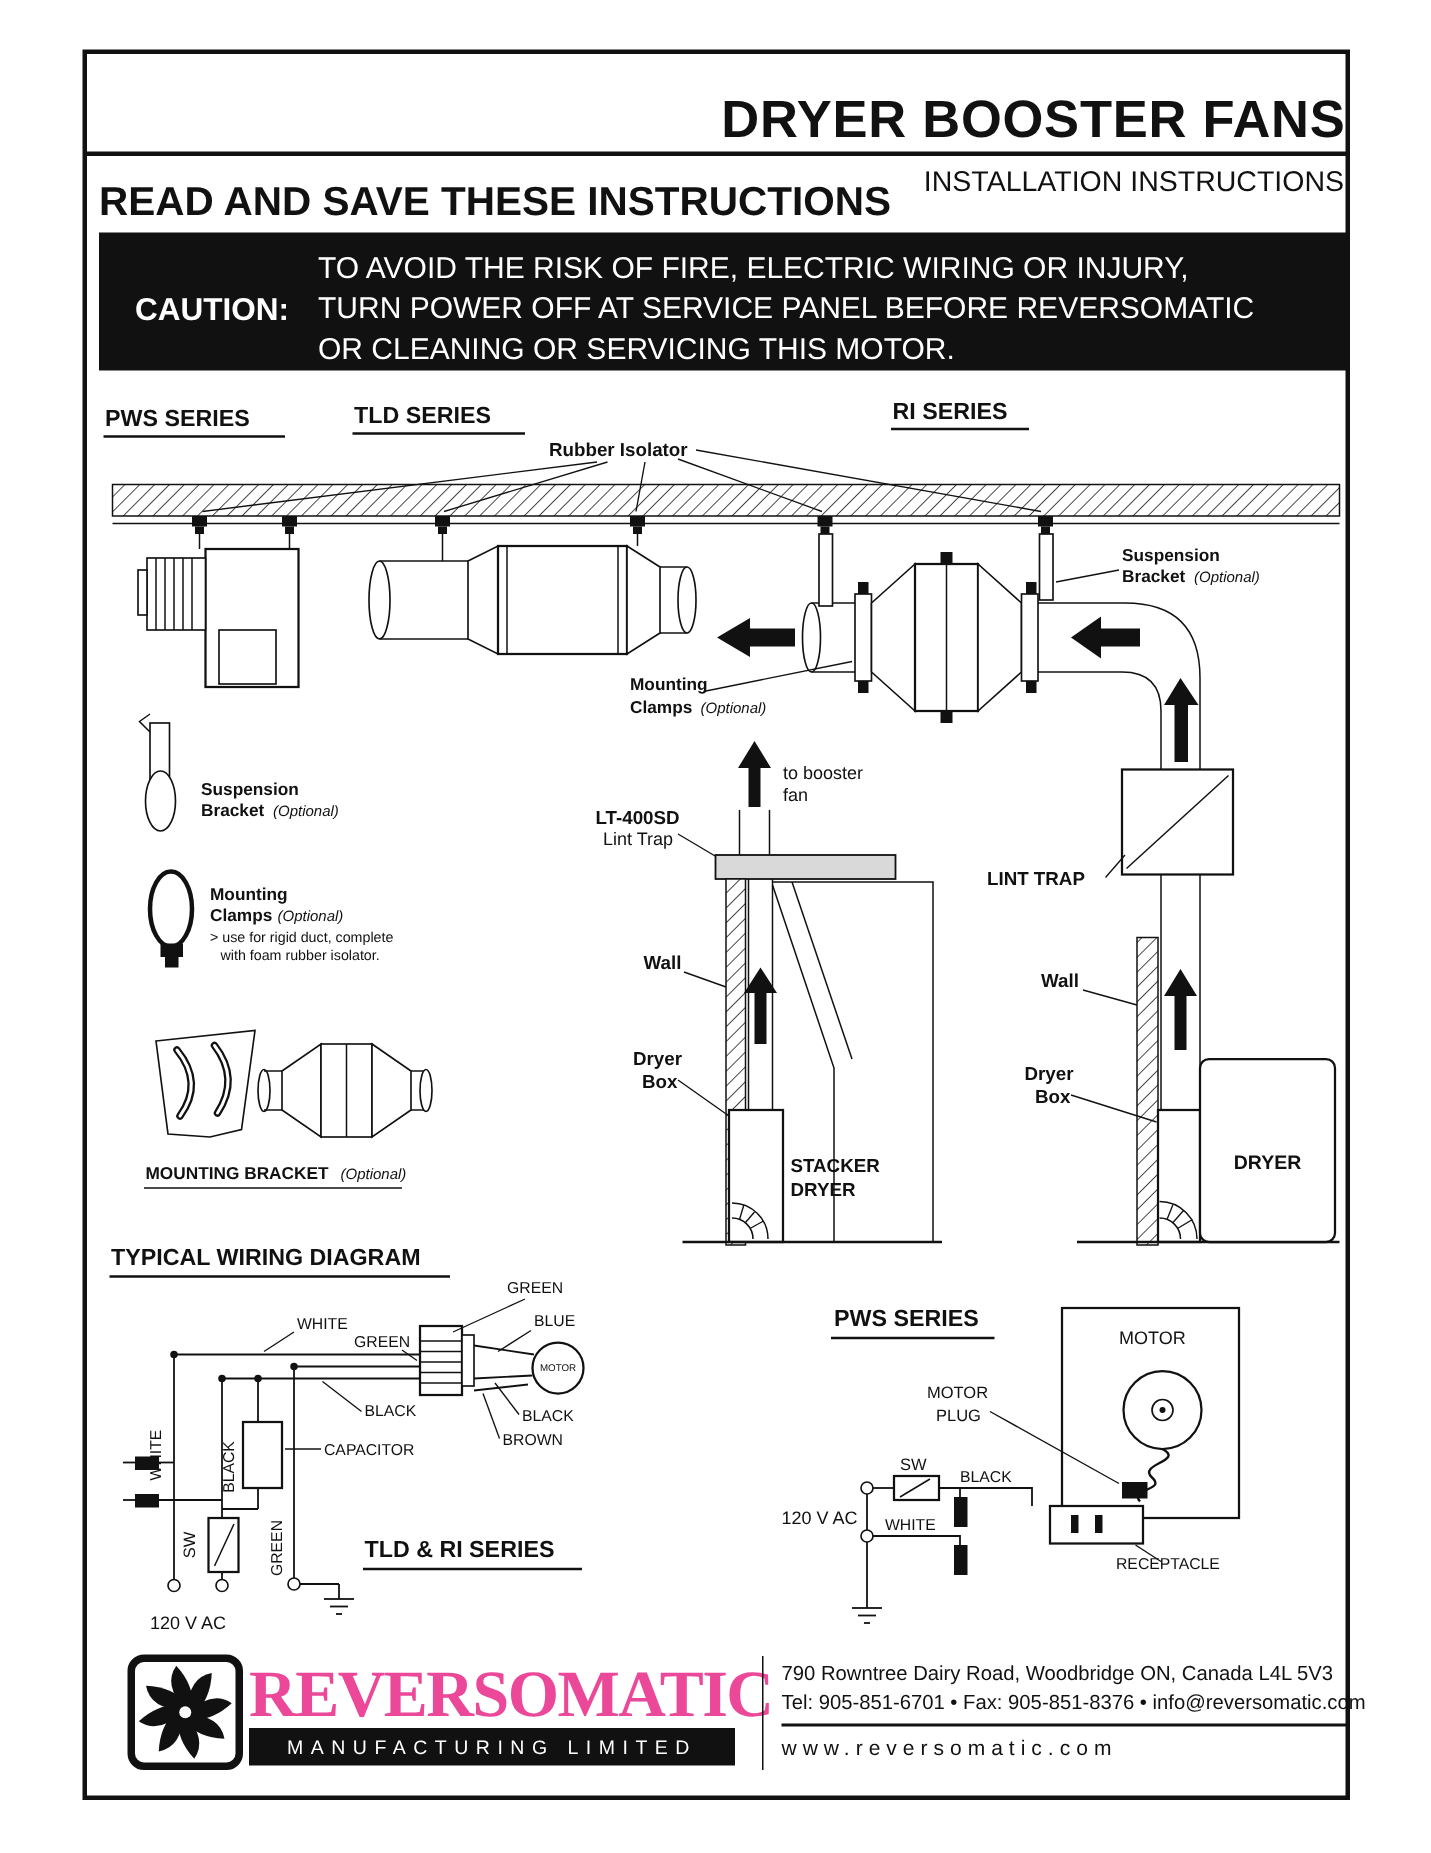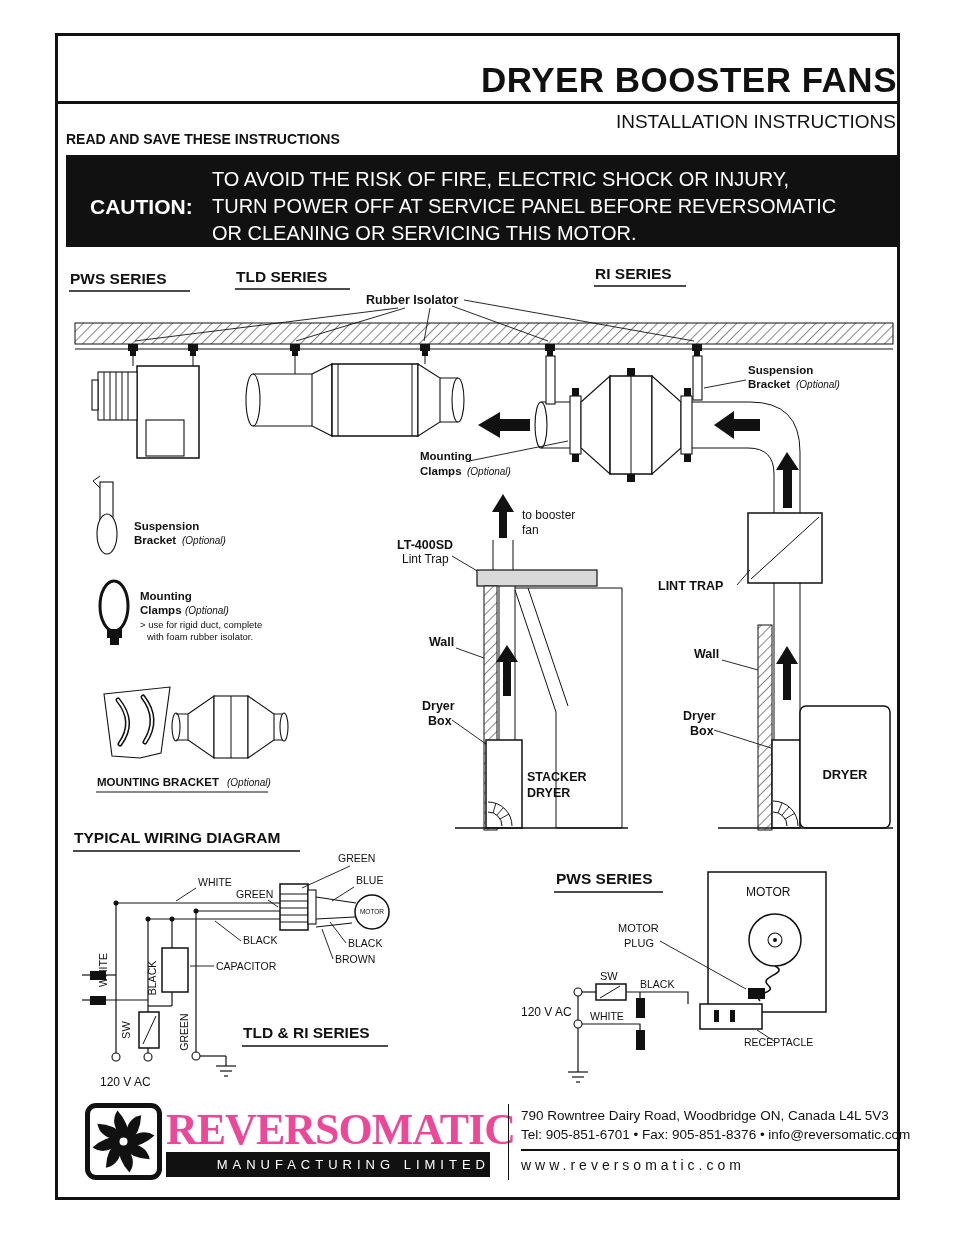--- a/index.html
+++ b/index.html
@@ -2,21 +2,21 @@
 <html><head>
 <meta charset="utf-8">
 <style>
   * { margin:0; padding:0; box-sizing:border-box; }
   html,body { background:#fff; }
   body { width:954px; height:1235px; position:relative; font-family:"Liberation Sans",sans-serif; color:#111; overflow:hidden; }
   .abs { position:absolute; }
   .frame { left:55px; top:33px; width:845px; height:1167px; border:3px solid #111; }
   .page-title { right:57px; top:60px; font-size:35px; font-weight:bold; letter-spacing:.5px; }
   .title-rule { left:57px; top:101px; width:841px; height:3px; background:#111; }
-  .read-save { left:66px; top:131px; font-size:14px; font-weight:bold; }
+  .read-save { left:66px; top:119px; font-size:27px; font-weight:bold; }
   .install-sub { right:58px; top:111px; font-size:19px; }
   .caution { left:66px; top:155px; width:833px; height:92px; background:#111; color:#fff; display:flex; padding:11px 0 0 24px;align-items:center; }
   .caution-label { font-size:21px; font-weight:bold; width:122px; flex:none; }
   .caution-lines { font-size:20px; line-height:27px; }
   svg text { font-family:"Liberation Sans",sans-serif; fill:#111; }
   .t15b { font-size:15.5px; font-weight:bold; }
   .t13b { font-size:13px; font-weight:bold; }
   .t12b { font-size:12.5px; font-weight:bold; }
   .t12 { font-size:12px; }
   .t11b { font-size:11.5px; font-weight:bold; }
@@ -28,41 +28,41 @@
   .ln { stroke:#111; stroke-width:1; fill:none; }
   .lnt { stroke:#111; stroke-width:.9; fill:none; }
   .ln2 { stroke:#111; stroke-width:1.7; fill:none; }
   .shape { stroke:#111; stroke-width:1.5; fill:#fff; }
   .shapet { stroke:#111; stroke-width:1.1; fill:#fff; }
   .solid { fill:#111; stroke:none; }
   .wire { stroke:#111; stroke-width:1.2; fill:none; }
   
   .logo-box { left:85px; top:1103px; width:77px; height:77px; border:5px solid #111; border-radius:11px; background:#fff; }
   .brand { left:166px; top:1104px; font-family:"Liberation Serif",serif; font-weight:bold; font-size:44px; letter-spacing:-1px; color:#ec4899; }
-  .brand-bar { left:166px; top:1152px; width:324px; height:25px; background:#111; color:#fff; font-size:13px; letter-spacing:5px; text-align:right; line-height:25px; white-space:nowrap; overflow:hidden; }
+  .brand-bar { left:166px; top:1152px; width:324px; height:25px; background:#111; color:#fff; font-size:13px; letter-spacing:5px; text-align:center; line-height:25px; white-space:nowrap; overflow:hidden; }
   .footer-divider { left:508px; top:1104px; width:1px; height:76px; background:#111; }
   .footer-address { left:521px; top:1108px; font-size:13.5px; }
   .footer-contact { left:521px; top:1127px; font-size:13.5px; }
   .footer-rule { left:521px; top:1149px; width:377px; height:1.5px; background:#111; }
   .footer-web { left:521px; top:1157px; font-size:14px; font-weight:normal; letter-spacing:4px; }
 </style>
 </head>
 <body>
 
 <div class="abs frame"></div>
 
 <div class="abs page-title">DRYER BOOSTER FANS</div>
 <div class="abs title-rule"></div>
 <div class="abs read-save">READ AND SAVE THESE INSTRUCTIONS</div>
 <div class="abs install-sub">INSTALLATION INSTRUCTIONS</div>
 
 <div class="abs caution">
   <div class="caution-label">CAUTION:</div>
   <div class="caution-lines">
-    <div>TO AVOID THE RISK OF FIRE, ELECTRIC SHOCK OR INJURY,</div>
+    <div>TO AVOID THE RISK OF FIRE, ELECTRIC WIRING OR INJURY,</div>
     <div>TURN POWER OFF AT SERVICE PANEL BEFORE REVERSOMATIC</div>
     <div>OR CLEANING OR SERVICING THIS MOTOR.</div>
   </div>
 </div>
 
 <svg class="abs" style="left:0;top:0" width="954" height="1235" viewBox="0 0 954 1235">
   <defs>
     <pattern id="hatch" width="7" height="7" patternUnits="userSpaceOnUse" patternTransform="rotate(45)">
       <rect width="7" height="7" fill="#fff"></rect>
       <line x1="0" y1="0" x2="0" y2="7" stroke="#222" stroke-width="1.1"></line>

